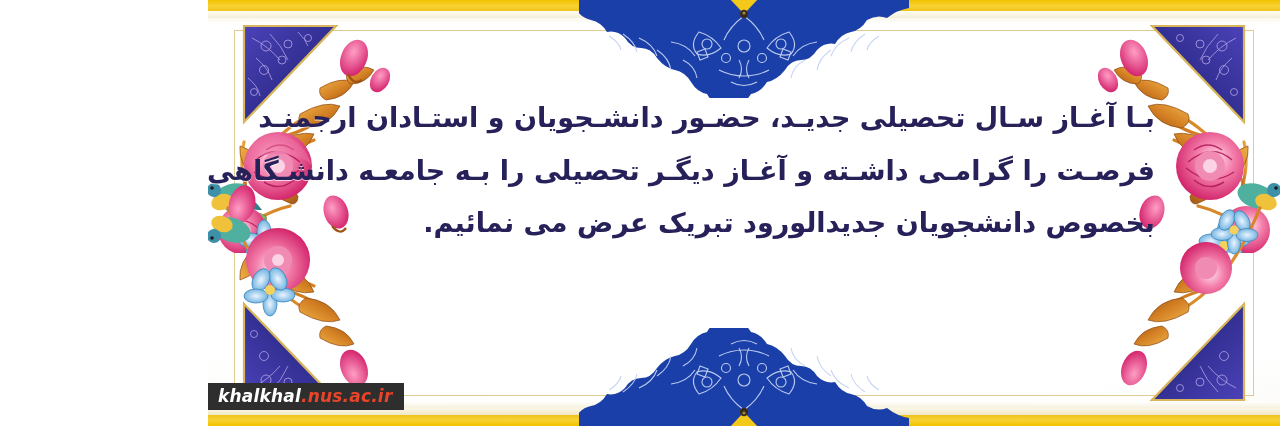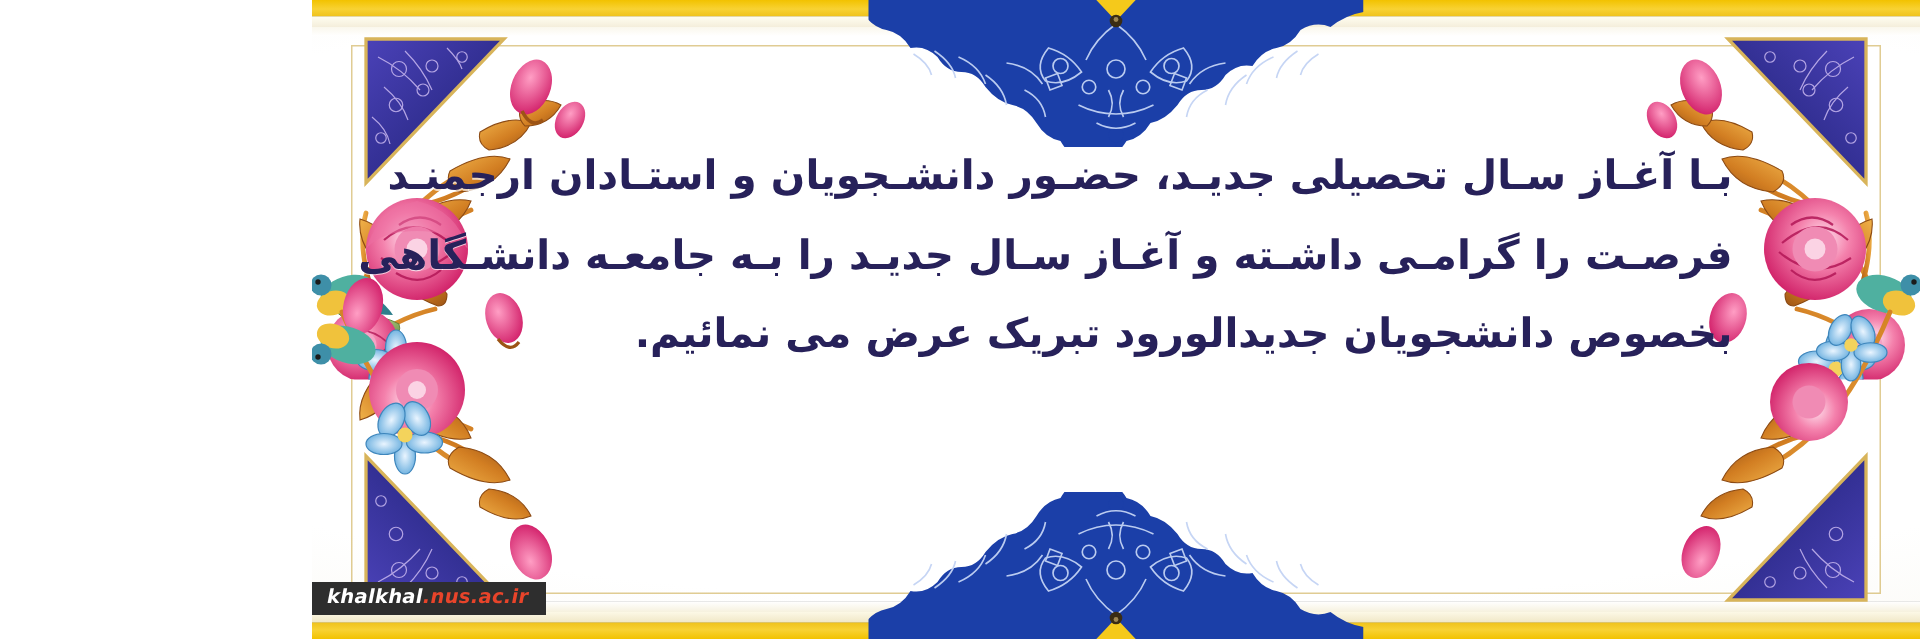--- a/index.html
+++ b/index.html
@@ -3,21 +3,21 @@
 <meta charset="utf-8">
 <title>Banner</title>
 <style>
   html,body{margin:0;padding:0;background:#ffffff;}
   body{font-family:"DejaVu Sans","Liberation Sans",sans-serif;}
 
   .banner{
     position:relative;
     width:1072px;height:426px;
     overflow:hidden;
-    background:#a3a3a3;
+    background:#f0abfc;
     user-select:none;
   }
 
   
   .band{position:absolute;left:0;width:100%;pointer-events:none;}
   .band-top-gold{top:0;height:11px;background:linear-gradient(#F2C200,#F8D233 55%,#EFC21C);}
   .band-top-cream1{top:11px;height:7px;background:linear-gradient(#FFFDF0,#F4EEDB);}
   .band-top-cream2{top:18px;height:6px;background:linear-gradient(#FAF7EC,#FFFFFF);}
 
   .band-bot-cream2{bottom:18px;height:7px;background:linear-gradient(#FFFFFF,#F6F1DE);}
@@ -67,21 +67,21 @@
   }
   .text-block .ln{display:block;white-space:nowrap;}
   .text-block .ln.l4{padding-left:10px;}
 
   
   .watermark{
     position:absolute;left:0;bottom:16px;
     background:#2E2E2E;
     color:#ffffff;
     font-style:italic;font-weight:bold;
-    font-size:13px;
+    font-size:17px;
     padding:3px 12px 4px 10px;
     letter-spacing:.2px;
     direction:ltr;
     z-index:20;
     white-space:nowrap;
     text-align:right;
   }
   .watermark .dom{color:#E8442A;}
 </style>
 </head>
@@ -465,19 +465,19 @@
           <ellipse cx="-8" cy="9" rx="7" ry="11" transform="rotate(-28 -8 9)"></ellipse>
           <ellipse cx="-13" cy="-5" rx="11" ry="6.5"></ellipse>
         </g>
         <circle cx="0" cy="0" r="4.5" fill="#F3D35C"></circle>
       </g>
     </svg>
   </div>
 
   <div class="text-block">
     <span class="ln l1">بـا آغـاز سـال تحصیلی جدیـد، حضـور دانشـجویان و استـادان ارجمنـد</span>
-    <span class="ln l3">فرصـت را گرامـی داشـته و آغـاز سـال جدیـد را بـه جامعـه دانشـگاهی</span>
+    <span class="ln l3">فرصـت را گرامـی داشـته و آغـاز دیگـر تحصیلی را بـه جامعـه دانشـگاهی</span>
     <span class="ln l4">بخصوص دانشجویان جدیدالورود تبریک عرض می نمائیم.</span>
   </div>
 
   <div class="watermark"><span>khalkhal</span><span class="dom">.nus.ac.ir</span></div>
 
 </div>
 
 </body></html>

